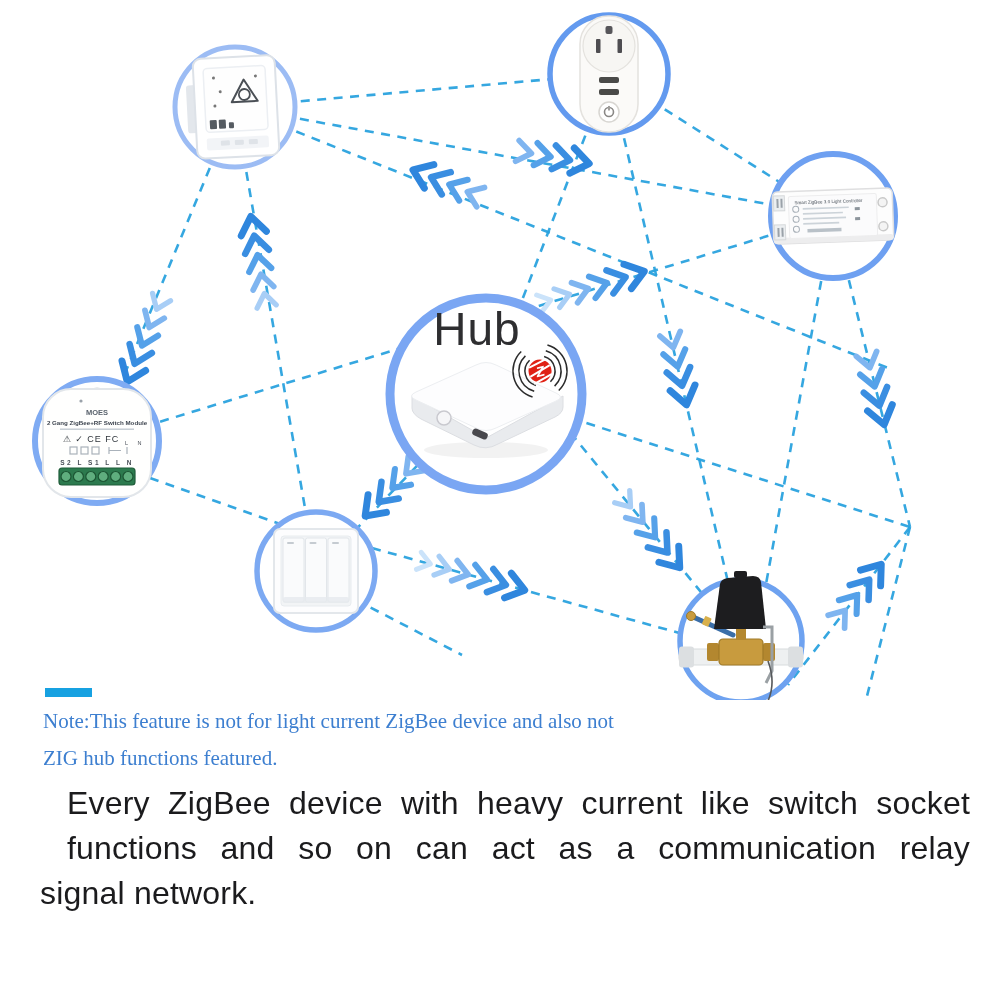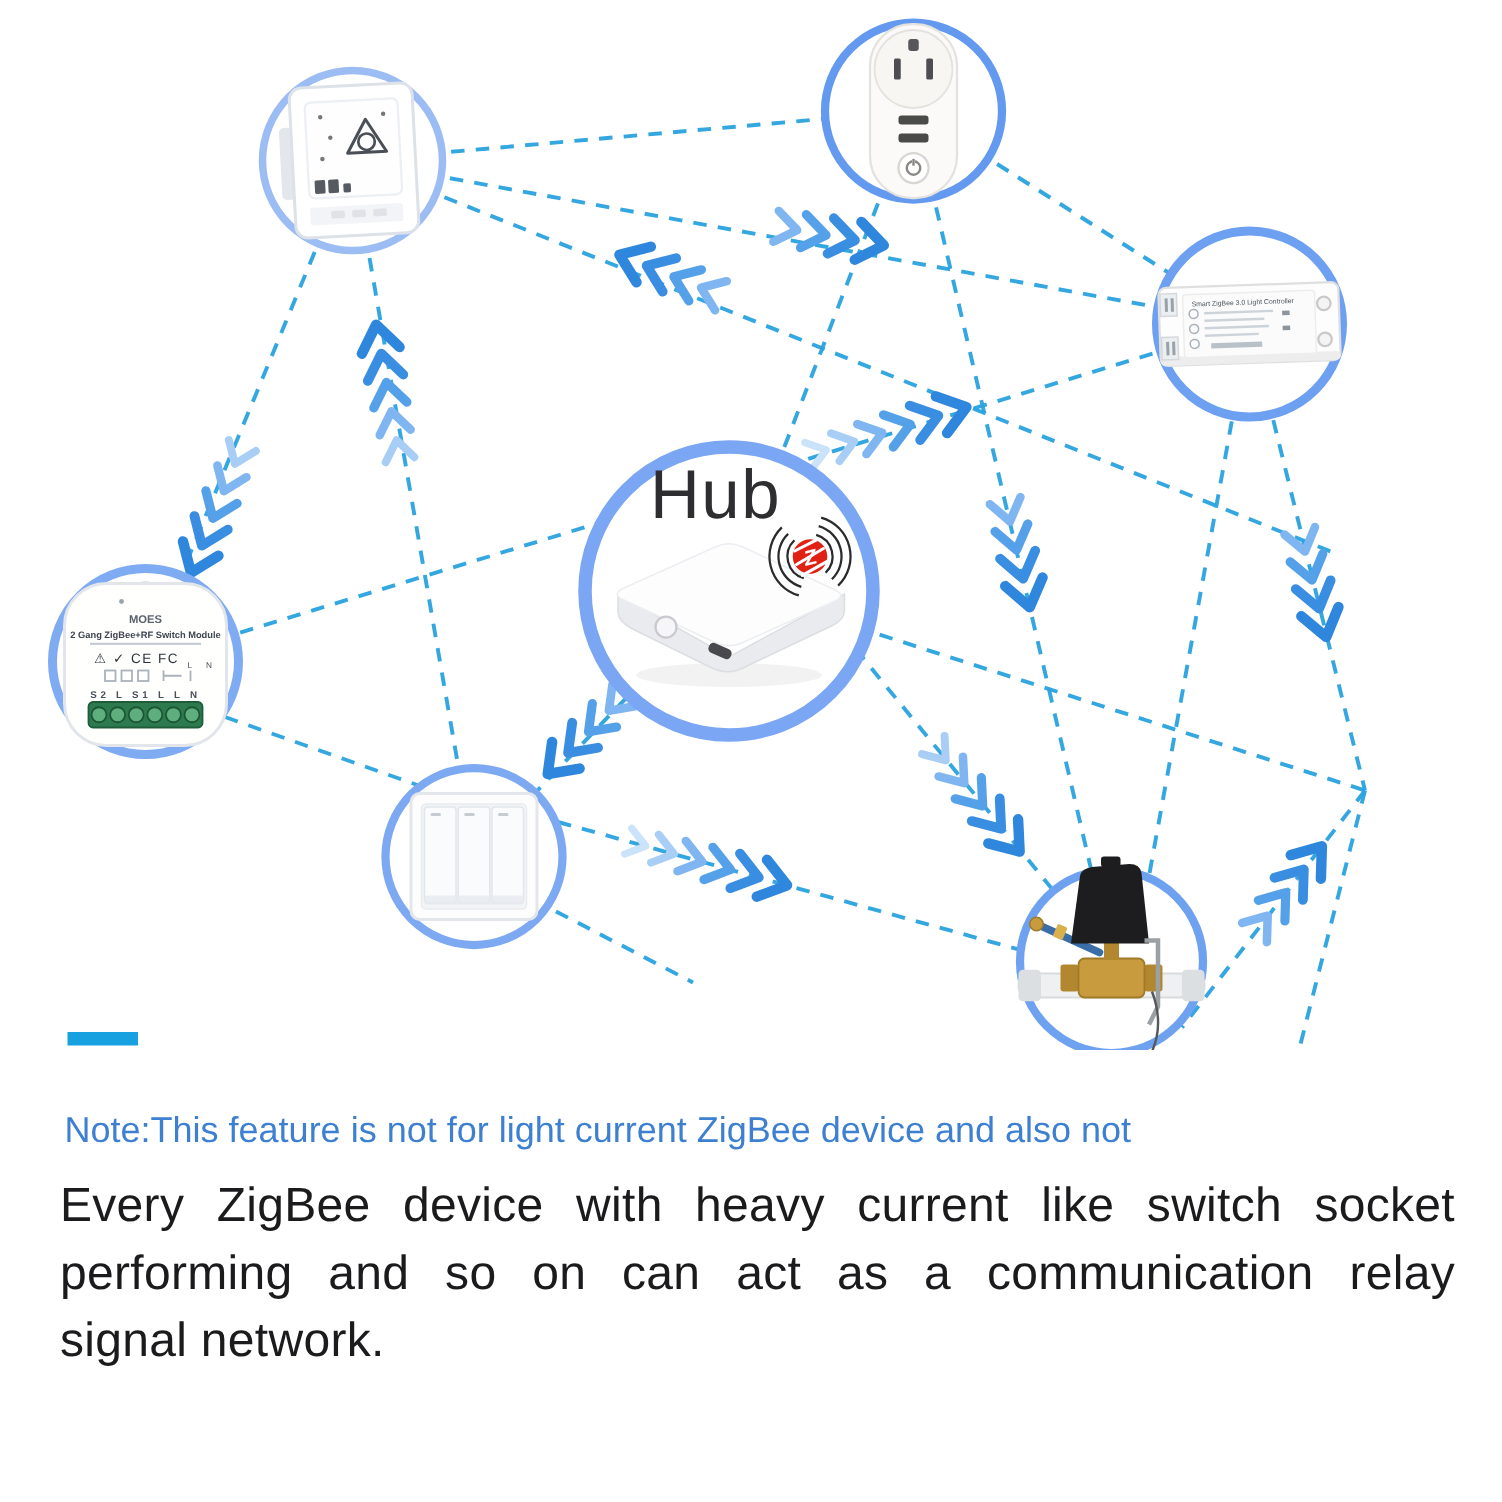--- a/index.html
+++ b/index.html
@@ -9,26 +9,26 @@
   *{margin:0;padding:0;box-sizing:border-box;}
   body{background:#fff;font-family:"Liberation Sans","DejaVu Sans",sans-serif;}
   .page{position:relative;width:1001px;height:1001px;background:#fff;overflow:hidden;}
   .diagram{position:absolute;left:0;top:0;}
   .edge{stroke:var(--link-dash);stroke-width:2.6;stroke-dasharray:9 7.5;fill:none;opacity:.95;}
   .node{fill:#ffffff;}
   .hub-label{font-family:"Liberation Sans","DejaVu Sans",sans-serif;font-size:46px;font-weight:400;
     fill:var(--hub-text);letter-spacing:1px;}
   .caption{position:absolute;left:0;top:0;width:1001px;}
   .note-bar{position:absolute;left:45px;top:688px;width:47px;height:9px;background:var(--note-bar);}
-  .note{position:absolute;left:43px;top:735px;width:930px;color:var(--note-text);
-    font-size:24px;line-height:37px;}
+  .note{position:absolute;left:43px;top:703px;width:930px;color:var(--note-text);
+    font-size:21px;line-height:37px;font-family:Liberation Serif, serif;}
   .note div{white-space:nowrap;}
   .para{position:absolute;left:40px;top:781px;width:930px;color:var(--body-text);
     font-size:32px;line-height:45px;letter-spacing:.2px;}
-  .para .just{text-align:justify;text-align-last:justify;}
+  .para .just{text-align:justify;text-align-last:justify;margin-left:27px;}
   .tinytxt{fill:#4a525b;}
 </style>
 </head>
 <body>
 
 <div class="page">
 
   <svg class="diagram" width="1001" height="700" viewBox="0 0 1001 700">
     <g id="edges">
         <line x1="235" y1="107" x2="609" y2="74" class="edge"></line>
@@ -271,20 +271,21 @@
       <rect x="-7" y="-70" width="13" height="7" rx="2" fill="#1d1d1f"></rect>
       <path d="M 22 -14 L 31 -14 L 31 30 L 25 42" stroke="#9aa0a4" stroke-width="3" fill="none"></path>
       <path d="M 27 20 Q 36 44 25 64" stroke="#55585b" stroke-width="1.6" fill="none"></path>
     </g>
   </svg>
 
   <div class="caption">
     <div class="note-bar"></div>
     <div class="note">
       <div>Note:This feature is not for light current ZigBee device and also not</div>
+      <div>ZIG hub functions featured.</div>
     </div>
     <div class="para">
       <div class="just">Every ZigBee device with heavy current like switch socket</div>
-      <div class="just">performing and so on can act as a communication relay</div>
+      <div class="just">functions and so on can act as a communication relay</div>
       <div>signal network.</div>
     </div>
   </div>
 </div>
 
 </body></html>

